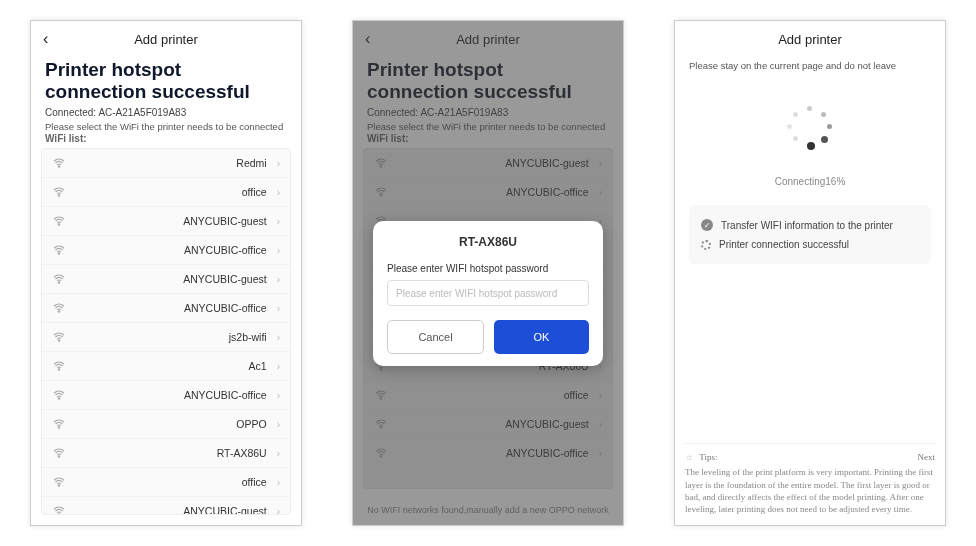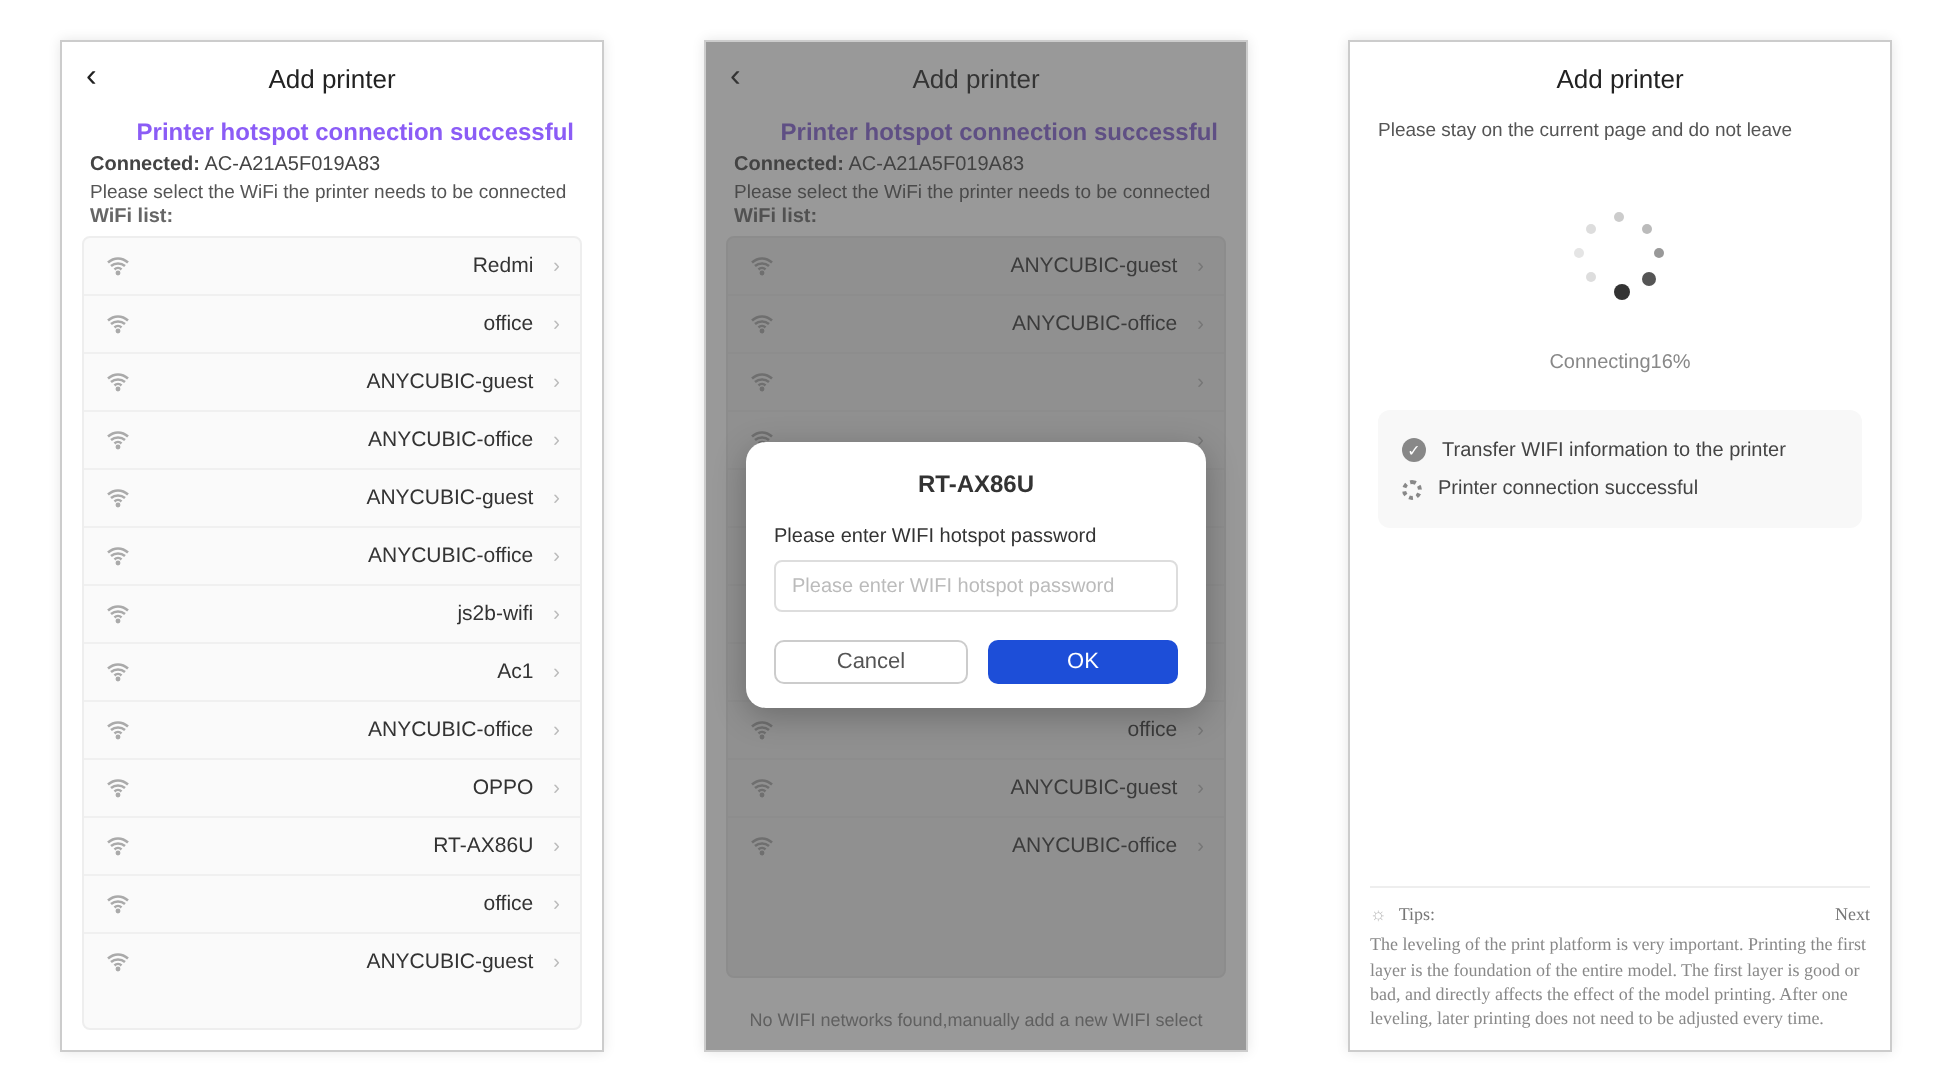--- a/index.html
+++ b/index.html
@@ -43,32 +43,31 @@
     color: #222;
   }
   .topbar .title {
     font-size: 13px;
     color: #222;
   }
   .section {
     padding: 0 14px;
   }
   .headline {
-    font-size: 12px;
+    font-size: 19px;
     font-weight: 600;
-    color: #8b5cf6;
+    color: #0f172a;
     margin-top: 2px;
-    text-align: right;
   }
   .subrow {
     font-size: 10px;
     color: #444;
     margin-top: 4px;
   }
-  .subrow .lbl { font-weight: 700; }
+  .subrow .lbl { font-weight: 400; }
   .subdesc {
     font-size: 9.5px;
     color: #555;
     margin-top: 3px;
     line-height: 1.3;
   }
   .listlabel {
     font-size: 10px;
     color: #666;
     margin: 0 14px 4px;
@@ -153,21 +152,21 @@
     color: #666;
   }
   .modal input::placeholder { color: #bbb; }
   .modal .btnrow {
     display: flex;
     gap: 10px;
     margin-top: 14px;
   }
   .modal .btn {
     flex: 1;
-    height: 22px;
+    height: 34px;
     border-radius: 5px;
     font-size: 11px;
     display: flex;
     align-items: center;
     justify-content: center;
   }
   .btn-cancel {
     border: 1px solid #ccc;
     background: #fff;
     color: #555;
@@ -576,21 +575,21 @@
               <path d="M2 8.5C8 3 16 3 22 8.5"></path>
               <path d="M5 12c4-3.5 10-3.5 14 0"></path>
               <path d="M8.5 15.5c2-2 5-2 7 0"></path>
               <circle cx="12" cy="19" r="1.2" fill="currentColor"></circle>
             </svg>
           </span>
           <span class="wifi-name">ANYCUBIC-office</span>
           <span class="chev">›</span>
         </div>
       </div>
-    <div class="footer-note">No WIFI networks found,manually add a new WIFI select</div>
+    <div class="footer-note">No WIFI networks found,manually add a new OPPO network</div>
   </div>
   <div class="modal">
     <h4>RT-AX86U</h4>
     <div class="prompt">Please enter WIFI hotspot password</div>
     <input type="text" placeholder="Please enter WIFI hotspot password" style="">
     <div class="btnrow">
       <div class="btn btn-cancel">Cancel</div>
       <div class="btn btn-ok">OK</div>
     </div>
   </div>

